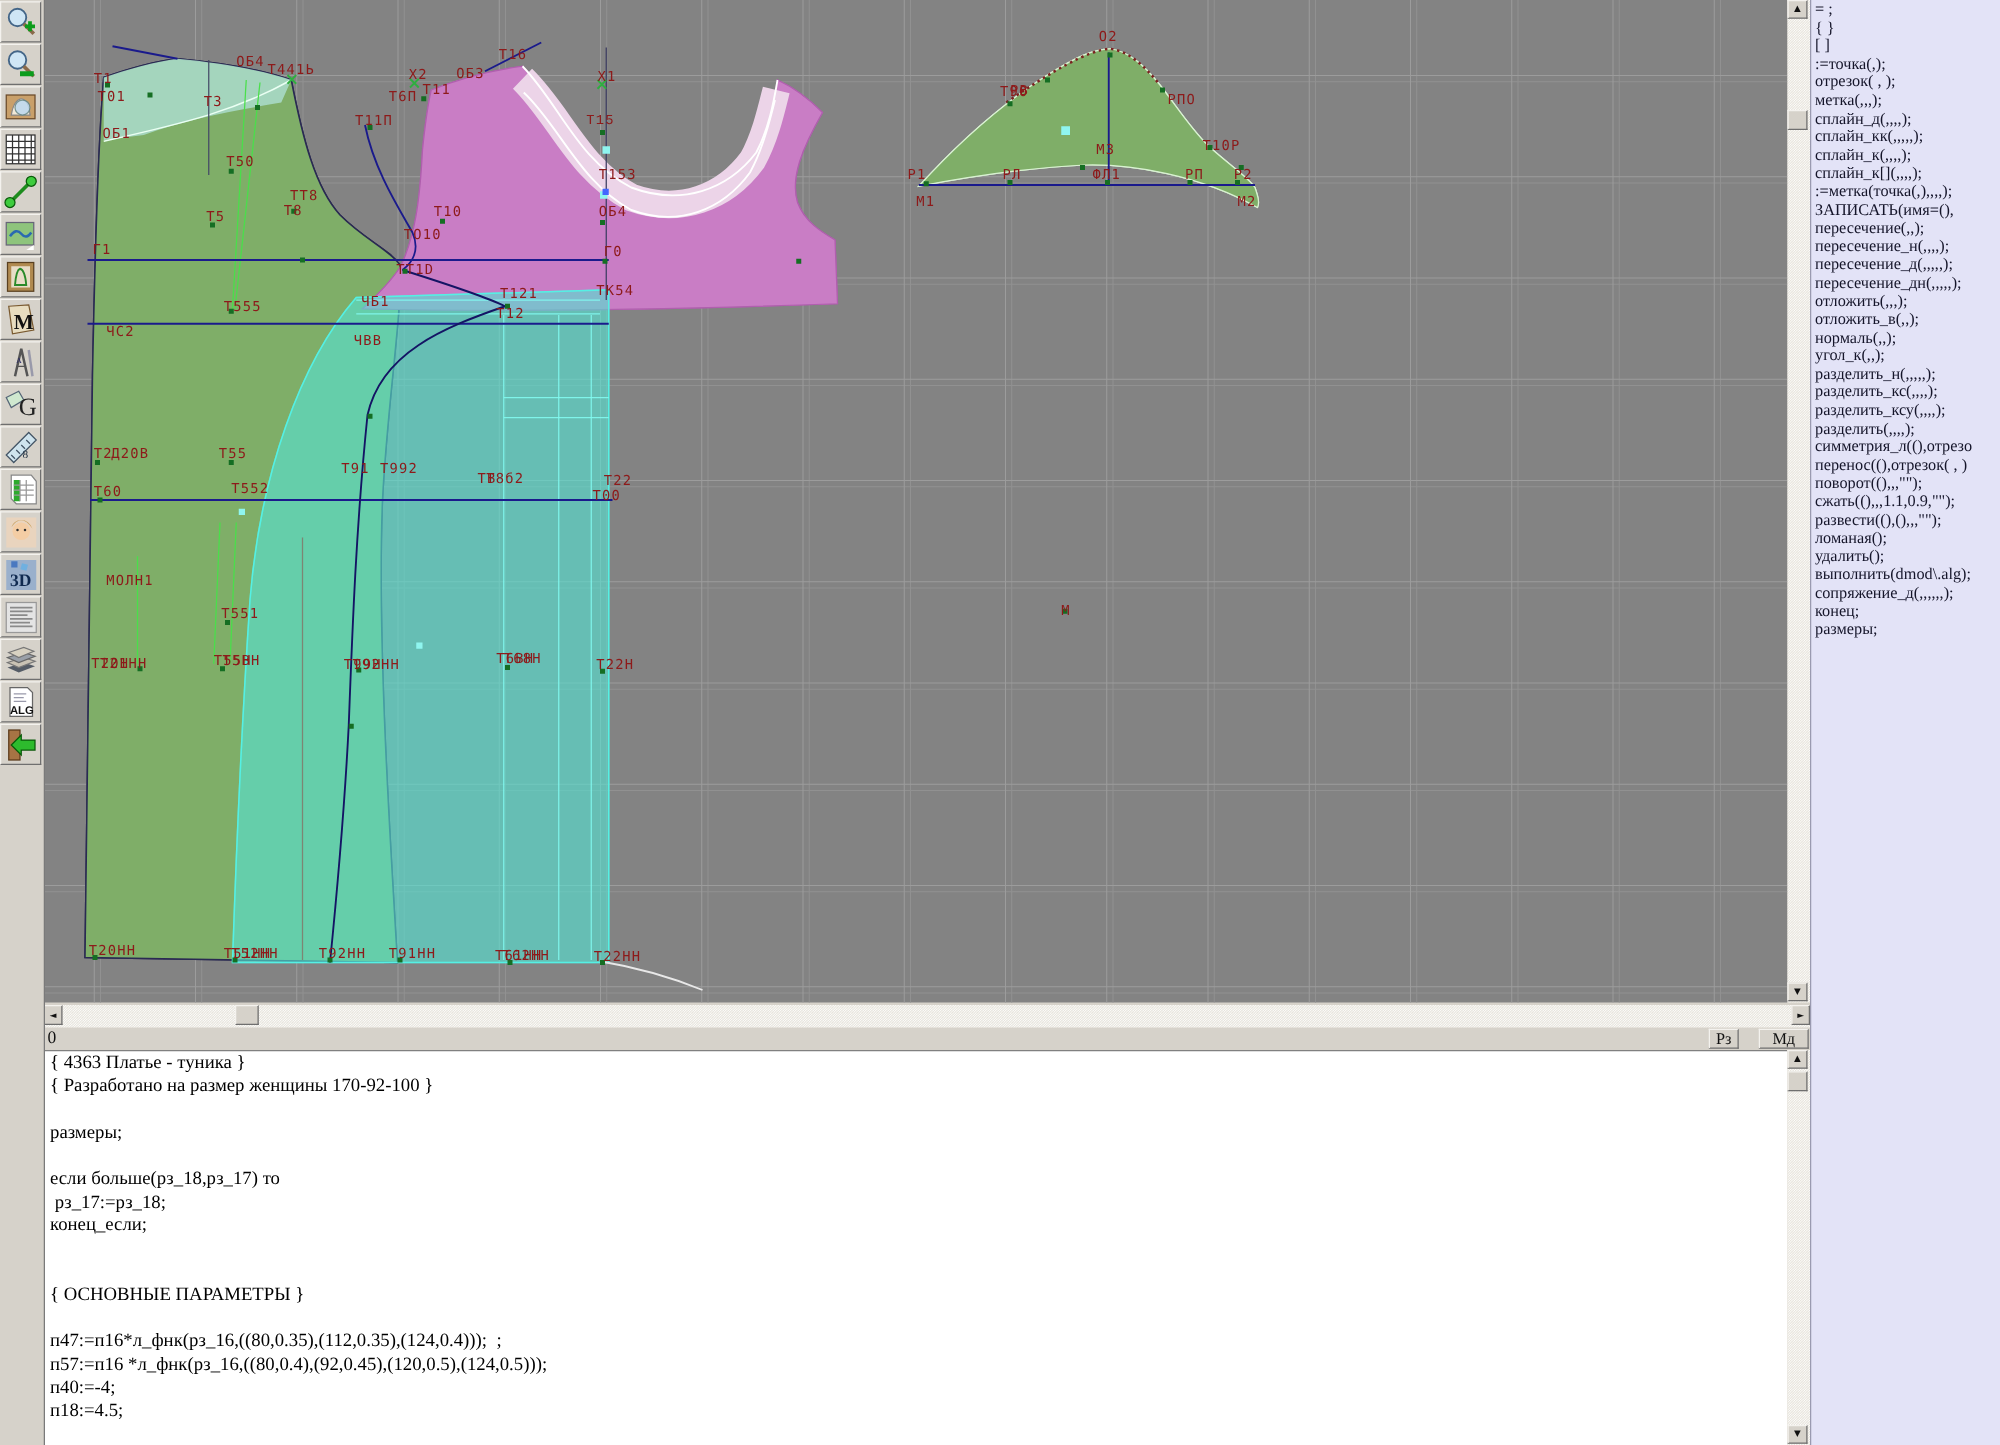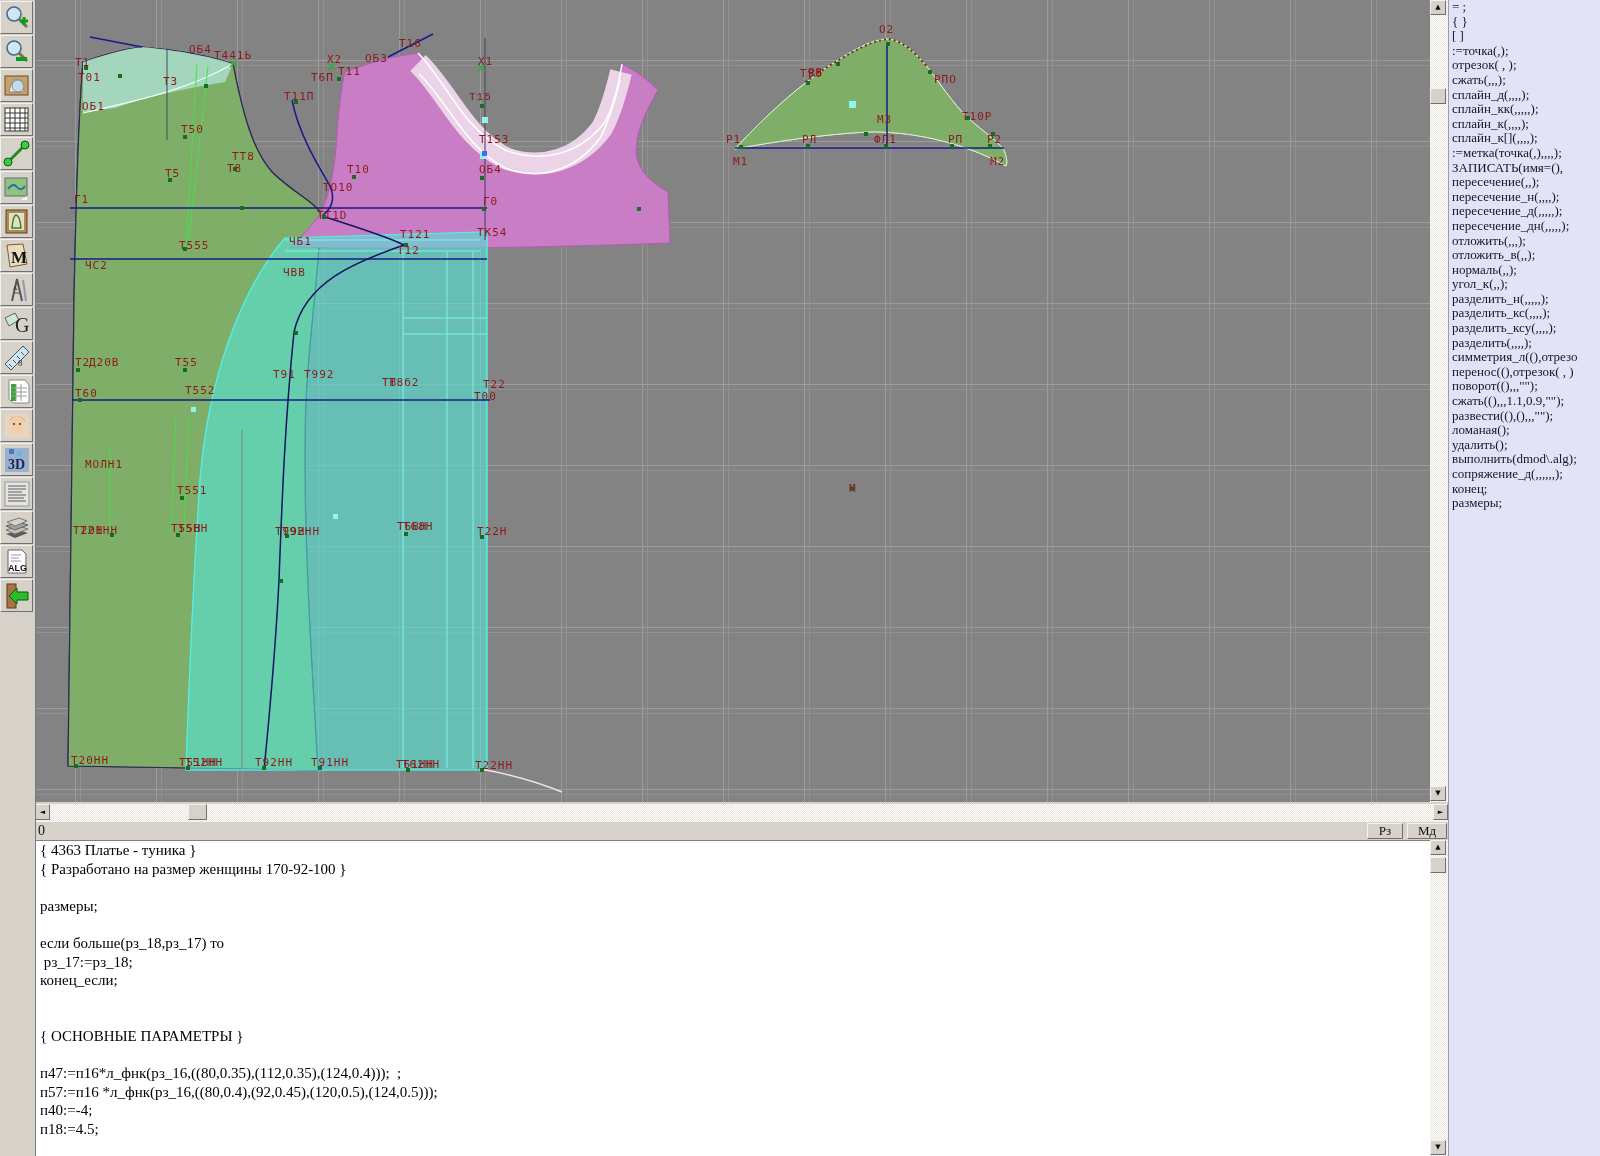--- a/index.html
+++ b/index.html
@@ -407,21 +407,21 @@
   </div>
 
   <div id="hscroll" class="sb">
     <div class="sbtn" style="left:0;top:0;width:15px;height:16px;line-height:14px;">◄</div>
     <div class="thumb" style="left:153px;top:0;width:19px;height:16px;"></div>
     <div class="sbtn" style="right:0;left:auto;top:0;width:15px;height:16px;line-height:14px;">►</div>
   </div>
 
   <div id="statusbar">
     <span id="status-zero">0</span>
-    <div class="stbtn" style="left:1332px;width:36px;">Рз</div>
+    <div class="stbtn" style="left:1332px;width:24px;">Рз</div>
     <div class="stbtn" style="left:1372px;width:40px;">Мд</div>
   </div>
 
   <div id="editor">
       <div class="eline">{ 4363 Платье - туника }</div>
       <div class="eline">{ Разработано на размер женщины 170-92-100 }</div>
       <div class="eline">&nbsp;</div>
       <div class="eline">размеры;</div>
       <div class="eline">&nbsp;</div>
       <div class="eline">если больше(рз_18,рз_17) то</div>
@@ -442,21 +442,21 @@
     <div class="thumb" style="left:0;top:17px;width:16px;height:16px;"></div>
     <div class="sbtn" style="left:0;top:300px;">▼</div>
   </div>
 
   <div id="cmdpanel">
       <div class="cline">= ;</div>
       <div class="cline">{  }</div>
       <div class="cline">[  ]</div>
       <div class="cline">:=точка(,);</div>
       <div class="cline">отрезок( , );</div>
-      <div class="cline">сжать(,,,);</div>
+      <div class="cline">метка(,,,);</div>
       <div class="cline">сплайн_д(,,,,);</div>
       <div class="cline">сплайн_кк(,,,,,);</div>
       <div class="cline">сплайн_к(,,,,);</div>
       <div class="cline">сплайн_к[](,,,,);</div>
       <div class="cline">:=метка(точка(,),,,,);</div>
       <div class="cline">ЗАПИСАТЬ(имя=(),</div>
       <div class="cline">пересечение(,,);</div>
       <div class="cline">пересечение_н(,,,,);</div>
       <div class="cline">пересечение_д(,,,,,);</div>
       <div class="cline">пересечение_дн(,,,,,);</div>

